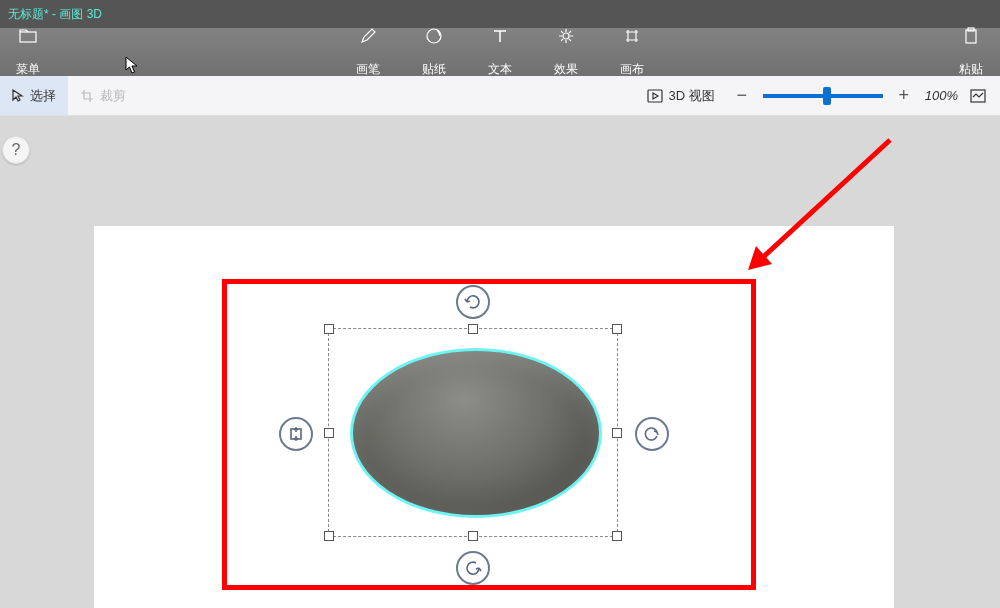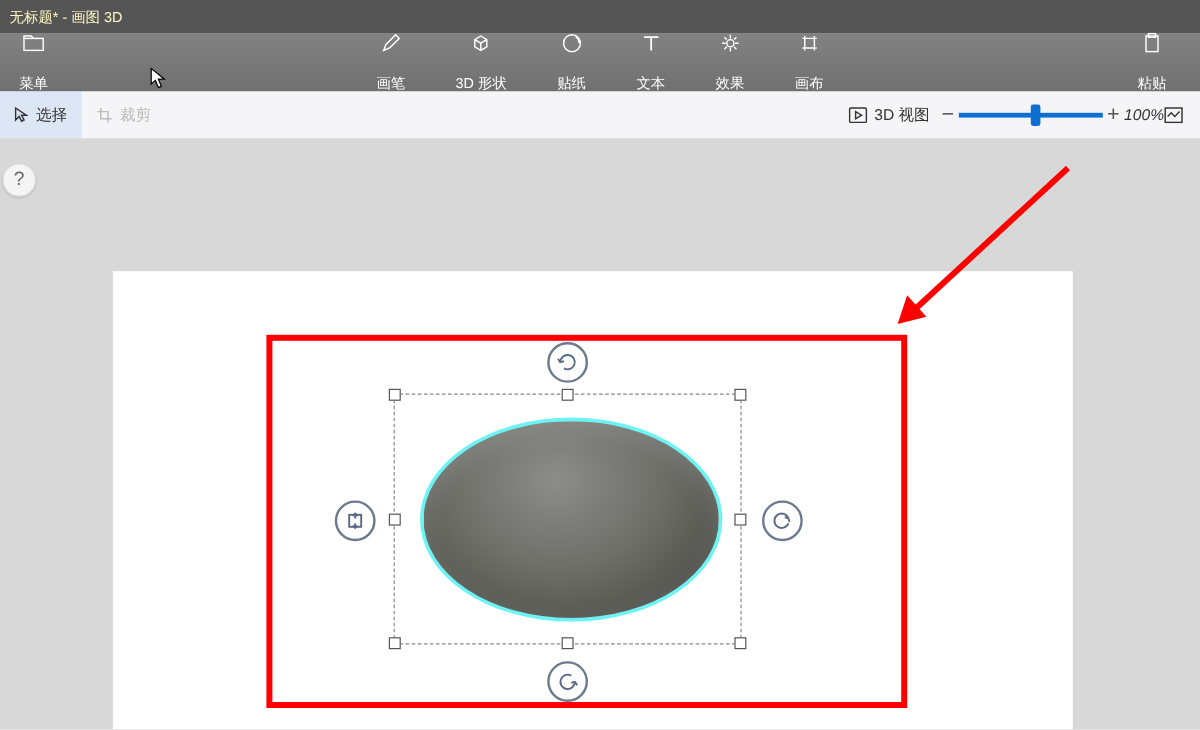--- a/index.html
+++ b/index.html
@@ -1,32 +1,32 @@
 <!DOCTYPE html>
 <html><head>
   <meta charset="utf-8">
   <style>
     * { margin: 0; padding: 0; box-sizing: border-box; font-family: "Microsoft YaHei", "Segoe UI", sans-serif; }
     body { width: 1000px; height: 608px; overflow: hidden; background: #d8d8d8; }
     
     .title-bar { height: 28px; background: #555555; display: flex; align-items: center; padding-left: 8px; }
-    .title-bar-text { color: #fef9c3; font-size: 12px; }
+    .title-bar-text { color: #5eead4; font-size: 12px; }
     
     .menu-bar { height: 48px; background: linear-gradient(to bottom, #828282, #707070); display: flex; align-items: center; position: relative; }
     .menu-btn { display: flex; flex-direction: column; align-items: center; justify-content: center; color: #fff; font-size: 12px; padding: 4px 10px; gap: 16px; cursor: pointer; }
     .menu-btn .mi { height: 18px; display: flex; align-items: center; justify-content: center; }
     .menu-left { position: absolute; left: 6px; }
     .menu-center { position: absolute; left: 50%; transform: translateX(-50%); display: flex; gap: 22px; }
-    .menu-right { position: absolute; right: 18px; }
+    .menu-right { position: absolute; right: 7px; }
     
     .tool-bar { height: 40px; background: #f5f5f7; display: flex; align-items: center; border-bottom: 1px solid #e0e0e0; }
     .tool-item { display: flex; align-items: center; gap: 6px; padding: 0 12px; height: 100%; font-size: 13px; color: #333; cursor: pointer; }
     .tool-item.selected { background: #dde6f5; }
     .tool-item.disabled { color: #bbb; }
-    .tool-right { margin-left: auto; display: flex; align-items: center; gap: 0; padding-right: 14px; }
+    .tool-right { margin-left: auto; display: flex; align-items: center; gap: 12px; padding-right: 14px; }
     .zoom-minus, .zoom-plus { width: 18px; height: 18px; display: flex; align-items: center; justify-content: center; color: #555; font-size: 18px; cursor: pointer; }
     .zoom-slider { width: 120px; height: 4px; background: #0d6fd1; position: relative; }
     .zoom-thumb { width: 8px; height: 18px; background: #0d6fd1; position: absolute; top: -7px; left: 50%; border-radius: 2px; }
     .zoom-pct { font-size: 13px; color: #333; font-style: italic; }
     
     .workspace { position: relative; width: 1000px; height: 492px; background: #d8d8d8; }
     .help-btn { position: absolute; left: 2px; top: 20px; width: 28px; height: 28px; border-radius: 50%; background: #f5f5f5; border: 1px solid #ddd; display: flex; align-items: center; justify-content: center; color: #666; font-size: 16px; cursor: pointer; box-shadow: 0 1px 2px rgba(0,0,0,.15); }
     
     .canvas-area { position: absolute; left: 94px; top: 110px; width: 800px; height: 382px; background: #fff; }
     
@@ -64,28 +64,20 @@
   </div>
 
   <div class="menu-center">
     <div class="menu-btn">
       <span class="mi">
         <svg width="18" height="18" viewBox="0 0 18 18">
             <path d="M3 15 L5 10 L13 2 L16 5 L8 13 L3 15 Z" fill="none" stroke="#fff" stroke-width="1.2"></path>
           </svg>
       </span>
       <span>画笔</span>
-    </div>
-    <div class="menu-btn">
-      <span class="mi">
-        <svg width="18" height="18" viewBox="0 0 18 18">
-            <path d="M4 6 L9 3 L14 6 L14 12 L9 15 L4 12 Z M4 6 L9 9 L14 6 M9 9 L9 15" fill="none" stroke="#fff" stroke-width="1.2"></path>
-          </svg>
-      </span>
-      <span>3D 形状</span>
     </div>
     <div class="menu-btn">
       <span class="mi">
         <svg width="18" height="18" viewBox="0 0 18 18">
             <circle cx="9" cy="9" r="7" fill="none" stroke="#fff" stroke-width="1.2"></circle>
             <path d="M12 3 Q15 6 15 9" fill="none" stroke="#fff" stroke-width="1.2"></path>
           </svg>
       </span>
       <span>贴纸</span>
     </div>

